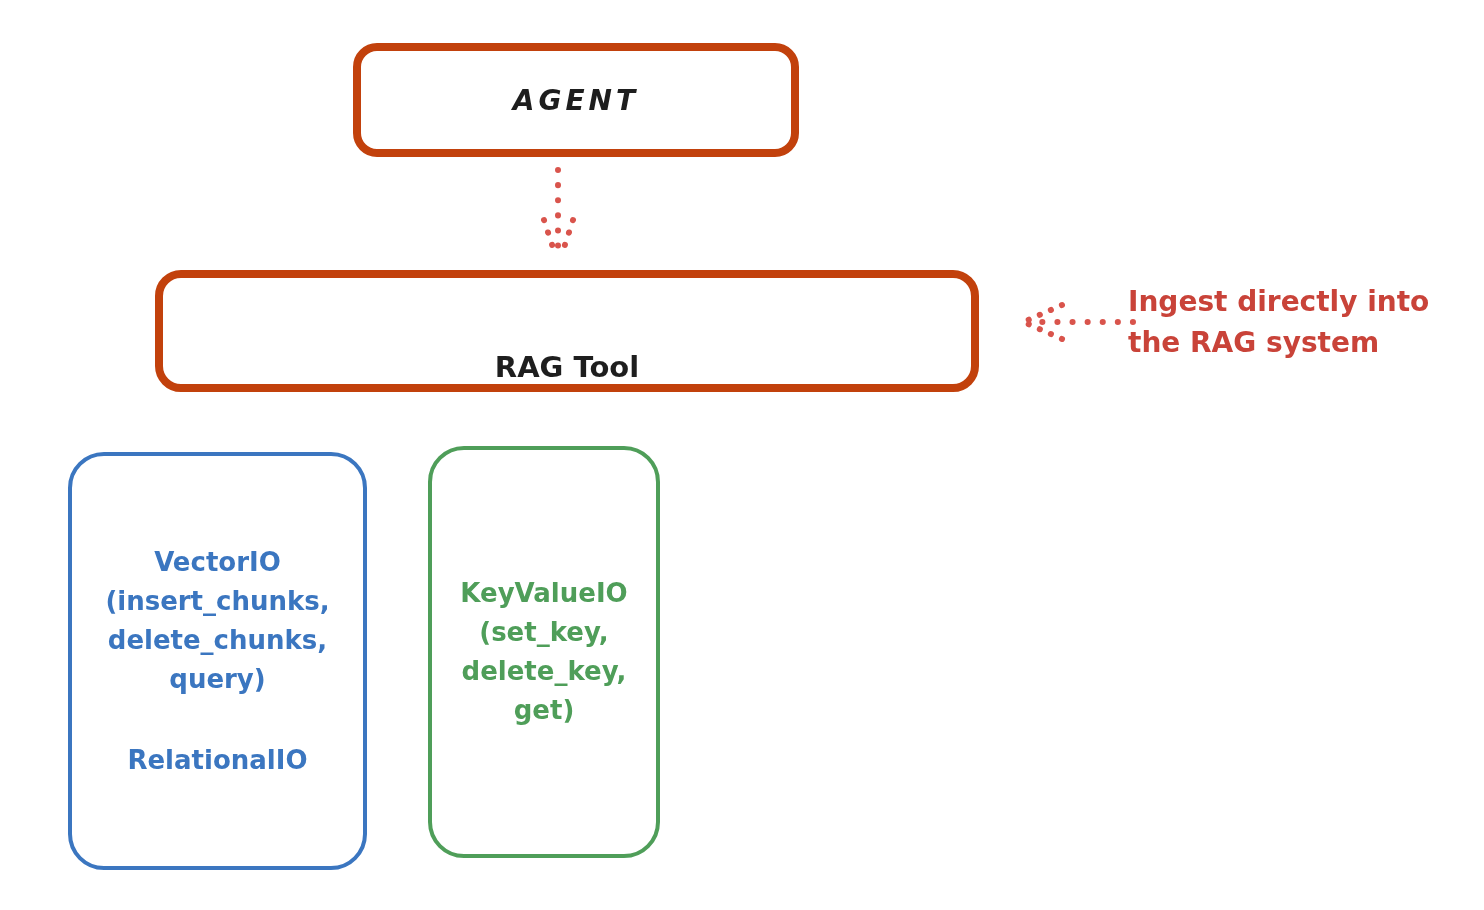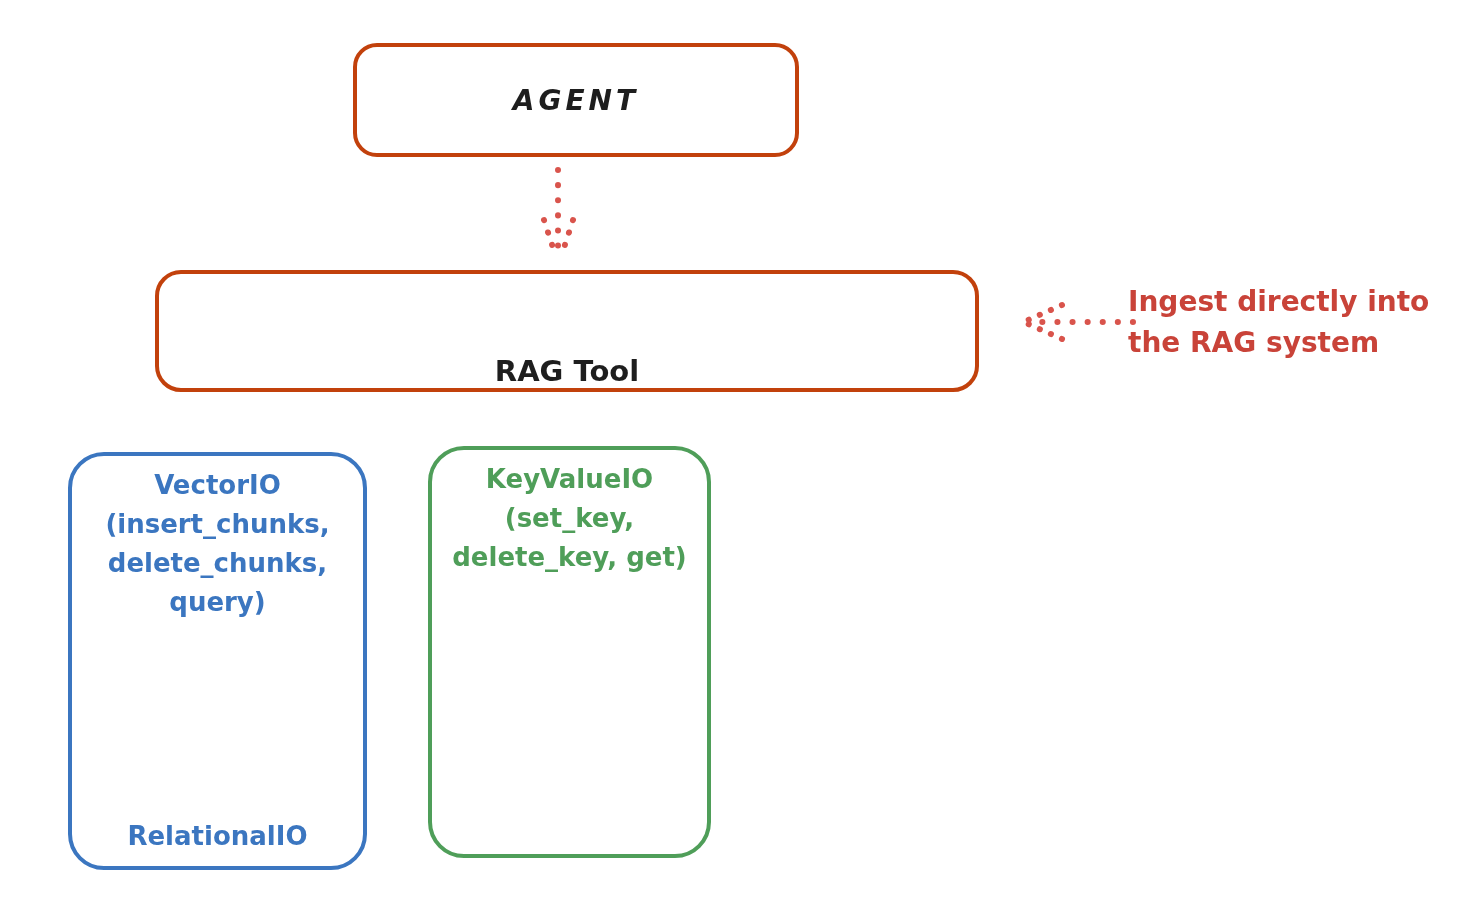--- a/index.html
+++ b/index.html
@@ -20,21 +20,21 @@
   .node {
     position: absolute;
     box-sizing: border-box;
     background: #ffffff;
     display: flex;
     align-items: center;
     justify-content: center;
     text-align: center;
   }
   .node-black {
-    border: 4px solid #c2410c;
+    border: 8px solid #c2410c;
     color: #1e1e1e;
   }
   .agent-box {
     left: 353px; top: 43px;
     width: 446px; height: 114px;
     border-radius: 24px;
     font-size: 28px;
     font-weight: 700;
     letter-spacing: 4px;
     font-style: italic;
@@ -42,39 +42,39 @@
   .rag-box {
     left: 155px; top: 270px;
     width: 824px; height: 122px;
     border-radius: 26px;
     font-size: 29px;
     font-weight: 600;
     align-items: flex-end;
   }
   .backend {
     flex-direction: column;
-    justify-content: space-between;
+    justify-content: center;
     gap: 42px;
     border-width: 4px;
     border-style: solid;
     border-radius: 36px;
     font-size: 26px;
     font-weight: 600;
     line-height: 1.5;
-    padding: 10px;
+    padding: 2px;
   }
   .backend-vector {
     left: 68px; top: 452px;
     width: 299px; height: 418px;
     border-color: #3b76c0;
     color: #3b76c0;
   }
   .backend-keyvalue {
     left: 428px; top: 446px;
-    width: 283px; height: 412px;
+    width: 232px; height: 412px;
     border-color: #4f9e59;
     color: #4f9e59;
   }
   .backend-relational {
     left: 783px; top: 448px;
     width: 284px; height: 408px;
     border-color: #9b3dc0;
     color: #9b3dc0;
   }
   .multiline { white-space: pre-line; }

